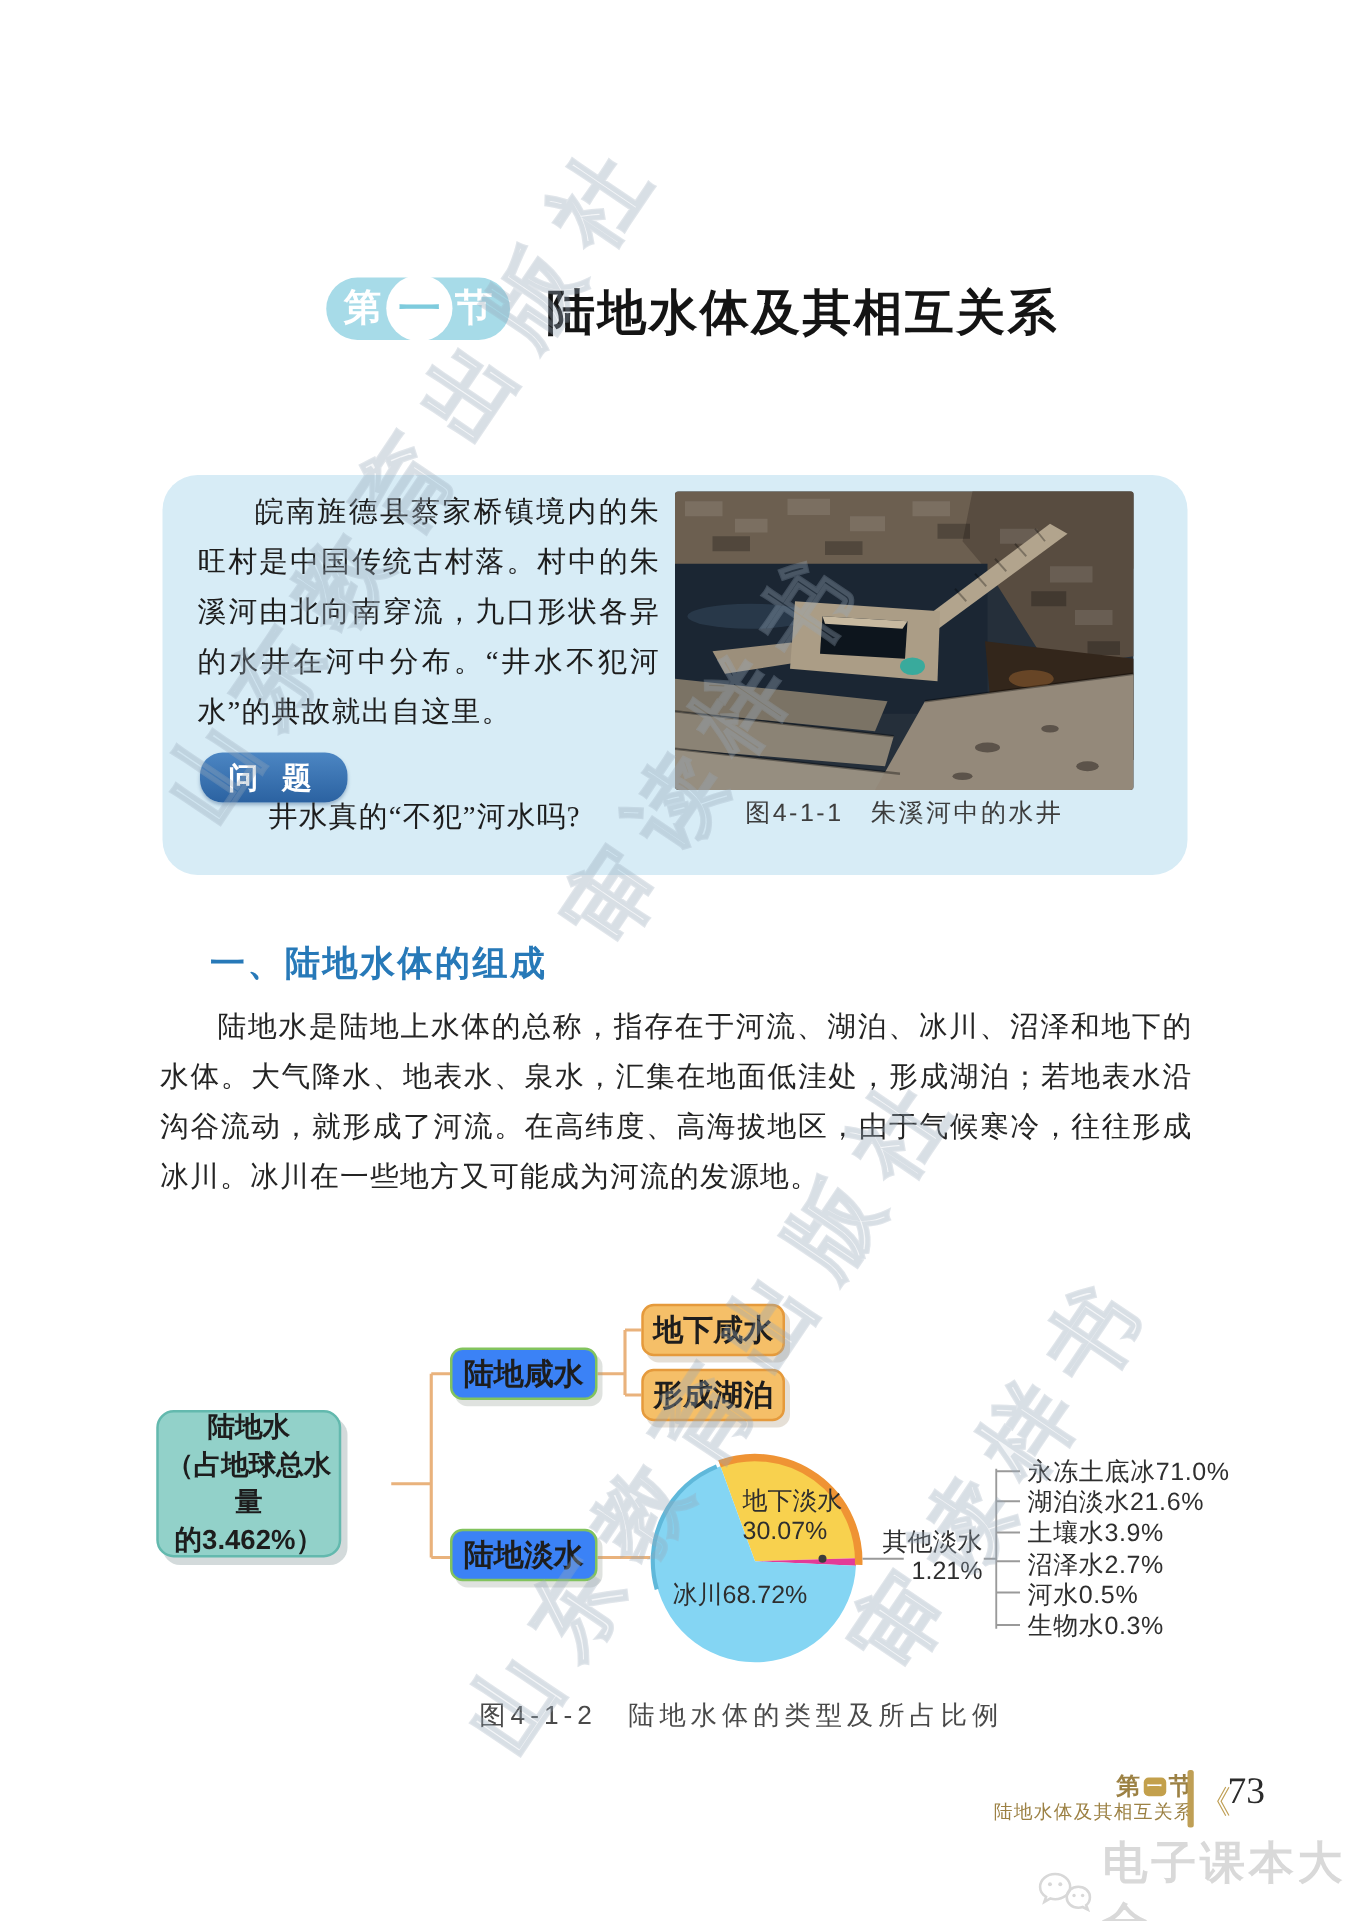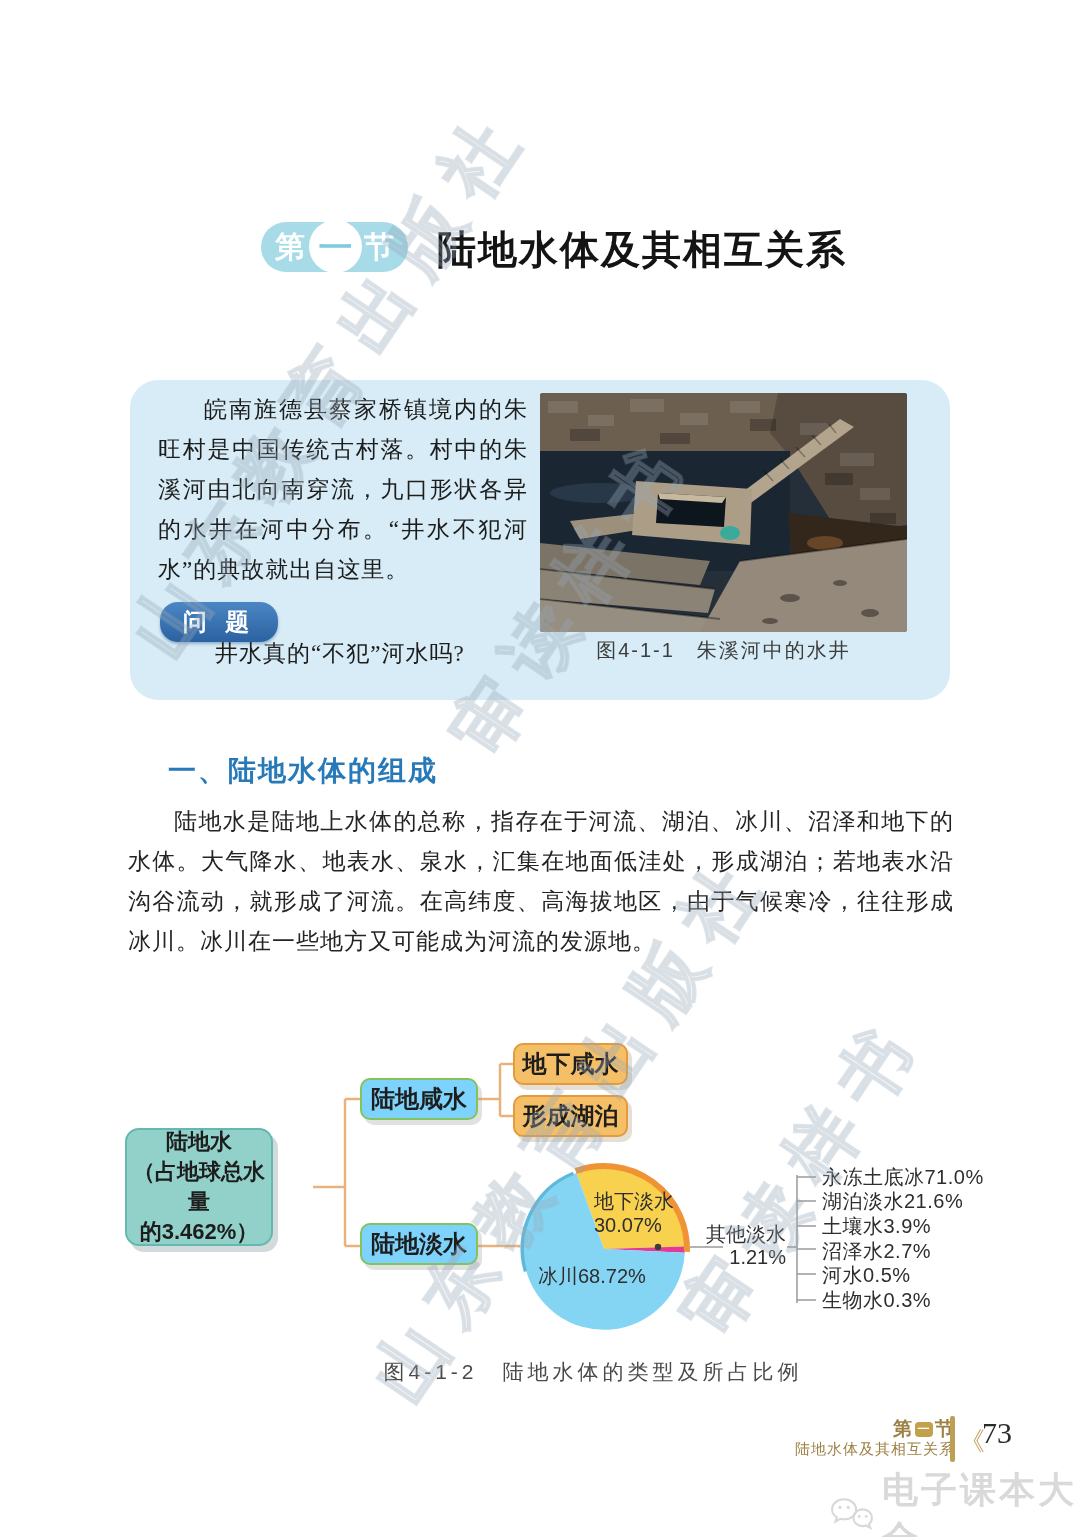--- a/index.html
+++ b/index.html
@@ -56,21 +56,21 @@
 
   
   .diagram{position:absolute;left:0;top:1030px;width:1080px;height:335px;}
   .diagram svg.lines{position:absolute;left:0;top:0;}
   .node{position:absolute;box-sizing:border-box;display:flex;flex-direction:column;
       align-items:center;justify-content:center;font-weight:700;color:#1d1d1d;
       border-radius:10px;text-align:center;}
   .node-root{left:125px;top:98px;width:148px;height:118px;background:#92d1c9;
       border:2px solid #63b9ae;border-radius:14px;font-size:22px;line-height:30px;
       box-shadow:5px 6px 0 rgba(130,150,152,0.35);}
-  .node-green{background:#7dd3fc;border:2px solid #82c35e;font-size:24px;
+  .node-green{background:#3b82f6;border:2px solid #82c35e;font-size:24px;
       box-shadow:4px 5px 0 rgba(150,160,150,0.3);}
   .node-orange{background:#f5bf68;border:2px solid #e59a3c;font-size:24px;
       box-shadow:4px 5px 0 rgba(170,150,120,0.3);}
   .node-salt{left:360px;top:48px;width:118px;height:42px;}
   .node-salt-gw{left:513px;top:13px;width:115px;height:42px;}
   .node-salt-lake{left:513px;top:65px;width:115px;height:42px;}
   .node-fresh{left:360px;top:193px;width:118px;height:42px;}
 
   .pie-wrap{position:absolute;left:518px;top:1163px;width:172px;height:172px;}
   .pie-wrap svg{overflow:visible;display:block;}

